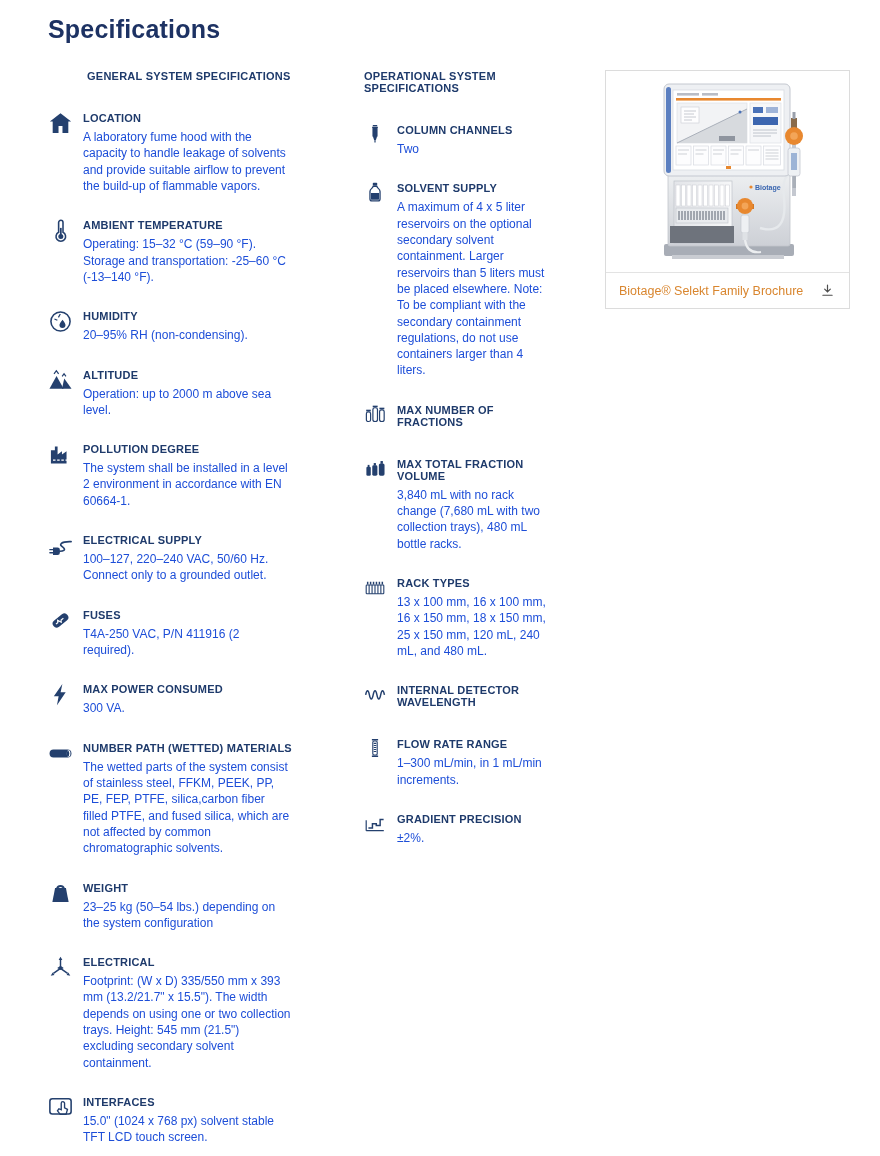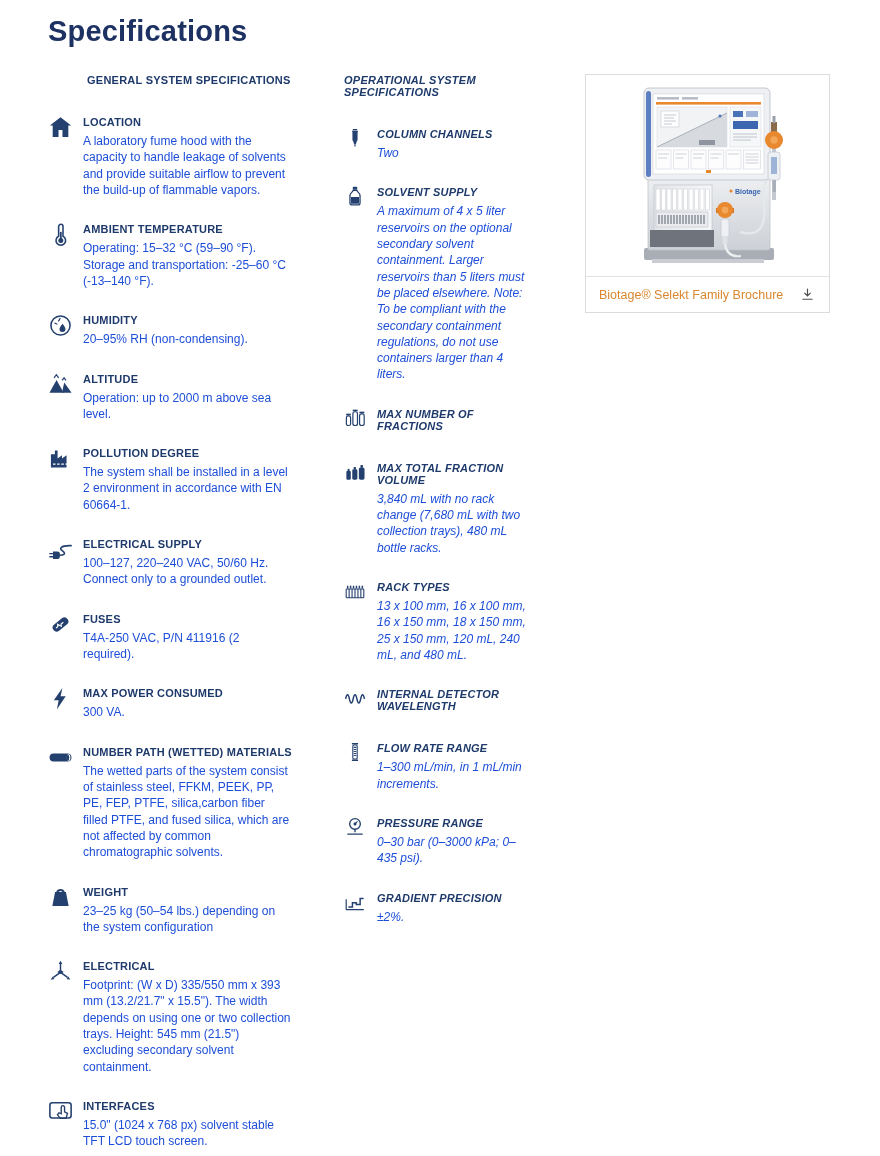--- a/index.html
+++ b/index.html
@@ -5,28 +5,28 @@
   * { box-sizing: border-box; }
   html, body { margin:0; padding:0; }
   body {
     width:880px; height:1156px; overflow:hidden;
     background:#ffffff;
     font-family:"Liberation Sans","DejaVu Sans",sans-serif;
     -webkit-font-smoothing:antialiased;
   }
   .page { padding:15px 0 0 48px; }
   .page-title {
-    font-size:29px; font-weight:bold; color:#1d3263;
+    font-size:25px; font-weight:bold; color:#1d3263;
     margin:0 0 26px 0; letter-spacing:.2px;
   }
   .content { display:flex; align-items:flex-start; }
 
   .col { flex:0 0 auto; }
   .col1 { width:244px; }
-  .col2 { width:184px; margin-left:52px;font-style:italic; }
+  .col2 { width:184px; margin-left:72px; }
   .card { width:245px; margin-left:57px; border:1px solid #dcdcdc; background:#fff; }
 
   .col-header {
     font-size:11px; font-weight:bold; color:#1e3a6b;
     margin:0 0 28px 0; letter-spacing:.25px;
   }
   .col1 .col-header { margin-left:39px; }
 
   .spec-item { display:flex; margin-bottom:23px; }
   .icon-cell { flex:0 0 27px; margin-right:8px; color:#24406e; padding-top:1px; }
@@ -327,34 +327,20 @@
                 <rect x="9.6" y="4.4" width="4.8" height="15.2" rx="1.4"></rect>
                 <path d="M10.6 7h2.8M10.6 9.2h2.8M10.6 11.4h2.8M10.6 13.6h2.8M10.6 15.8h2.8"></path>
               </svg>
             </span>
     <div class="spec-body">
       <h3 class="spec-title">FLOW RATE RANGE</h3>
       <p class="spec-text">1–300 mL/min, in 1 mL/min increments.</p>
     </div>
   </div>
 
-  <div class="spec-item">
-    <span class="icon-cell">
-              <svg viewBox="0 0 24 24" fill="none" stroke="currentColor" stroke-width="1.5">
-                <circle cx="12" cy="8.6" r="5.8"></circle>
-                <path stroke-width="1.2" d="M12 8.6l2.7-2.7"></path>
-                <circle cx="12" cy="8.6" r="0.9" fill="currentColor"></circle>
-                <path d="M12 14.4v3.4M3.6 19.8h16.8"></path>
-              </svg>
-            </span>
-    <div class="spec-body">
-      <h3 class="spec-title">PRESSURE RANGE</h3>
-      <p class="spec-text">0–30 bar (0–3000 kPa; 0–435 psi).</p>
-    </div>
-  </div>
 
   <div class="spec-item">
     <span class="icon-cell">
               <svg viewBox="0 0 24 24" fill="none" stroke="currentColor">
                 <path stroke-width="1.3" d="M2.4 20.4V9M2.4 20.4h19.2"></path>
                 <path stroke-width="1.6" d="M4.8 17.4h4.4v-4.6h4.2v2h4.2V8.2h3.8"></path>
               </svg>
             </span>
     <div class="spec-body">
       <h3 class="spec-title">GRADIENT PRECISION</h3>

